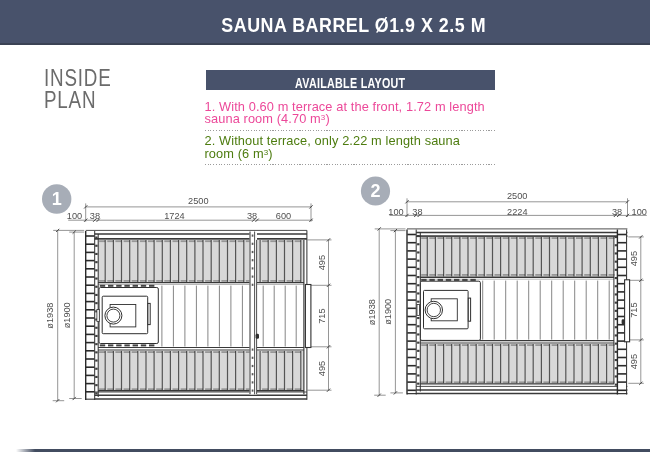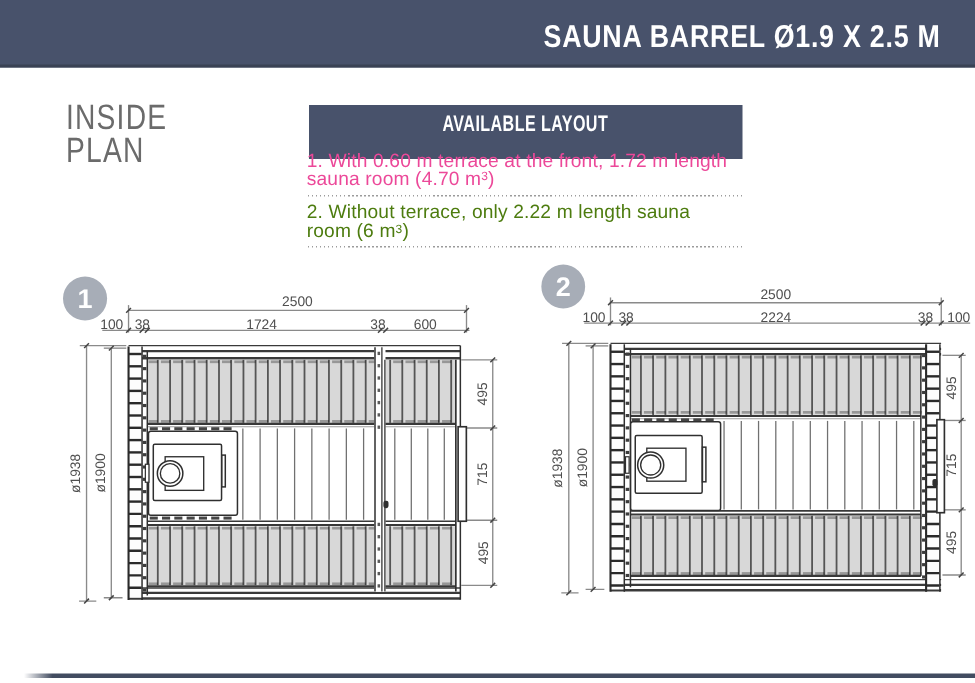--- a/index.html
+++ b/index.html
@@ -5,27 +5,27 @@
   html,body { margin:0; padding:0; }
   body { width:650px; height:455px; position:relative; background:#ffffff;
          font-family:"Liberation Sans", sans-serif; overflow:hidden; }
   .abs { position:absolute; }
 </style>
 </head>
 <body>
 
 <div class="abs" style="left:0; top:0; width:650px; height:43px; background:#48526b; border-bottom:2px solid #3a4254;"></div>
 
-<div class="abs" style="left:57px; top:13px; width:593px; text-align:right;">
+<div class="abs" style="left:57px; top:13px; width:593px; text-align:center;">
   <span style="display:inline-block; transform:scaleX(0.85); transform-origin:center; font-size:21px; font-weight:bold; color:#ffffff; letter-spacing:0.6px; white-space:nowrap;">SAUNA BARREL Ø1.9 X 2.5 M</span>
 </div>
 
 <div class="abs" style="left:44px; top:66.5px; font-size:23.5px; line-height:22px; color:#6b6b6b; letter-spacing:1px; transform:scaleX(0.80); transform-origin:left top;">INSIDE<br>PLAN</div>
 
-<div class="abs" style="left:206px; top:70px; width:289px; height:36px; background:#48526b; text-align:center;">
+<div class="abs" style="left:206px; top:70px; width:289px; height:20px; background:#48526b; text-align:center;">
   <span style="display:inline-block; transform:scaleX(0.715); transform-origin:center; font-size:15px; font-weight:bold; color:#ffffff; line-height:26px; letter-spacing:0.4px; white-space:nowrap;">AVAILABLE LAYOUT</span>
 </div>
 
 <div class="abs" style="left:204.5px; top:100.6px; width:320px; font-size:12.8px; line-height:11.6px; color:#ec4899; letter-spacing:0.1px; white-space:nowrap;">1. With 0.60 m terrace at the front, 1.72 m length<br>sauna room (4.70 m<span style="font-size:8px; vertical-align:3px;">3</span>)</div>
 
 <div class="abs" style="left:204.5px; top:129.6px; width:291.5px; height:1px; background:repeating-linear-gradient(90deg,#9b9b9b 0 1px,transparent 1px 2.7px);"></div>
 
 <div class="abs" style="left:204.5px; top:135.0px; width:320px; font-size:12.8px; line-height:11.6px; color:#4d7c0f; letter-spacing:0.1px; white-space:nowrap;">2. Without terrace, only 2.22 m length sauna<br>room (6 m<span style="font-size:8px; vertical-align:3px;">3</span>)</div>
 
 <div class="abs" style="left:204.5px; top:164.4px; width:291.5px; height:1px; background:repeating-linear-gradient(90deg,#9b9b9b 0 1px,transparent 1px 2.7px);"></div>

